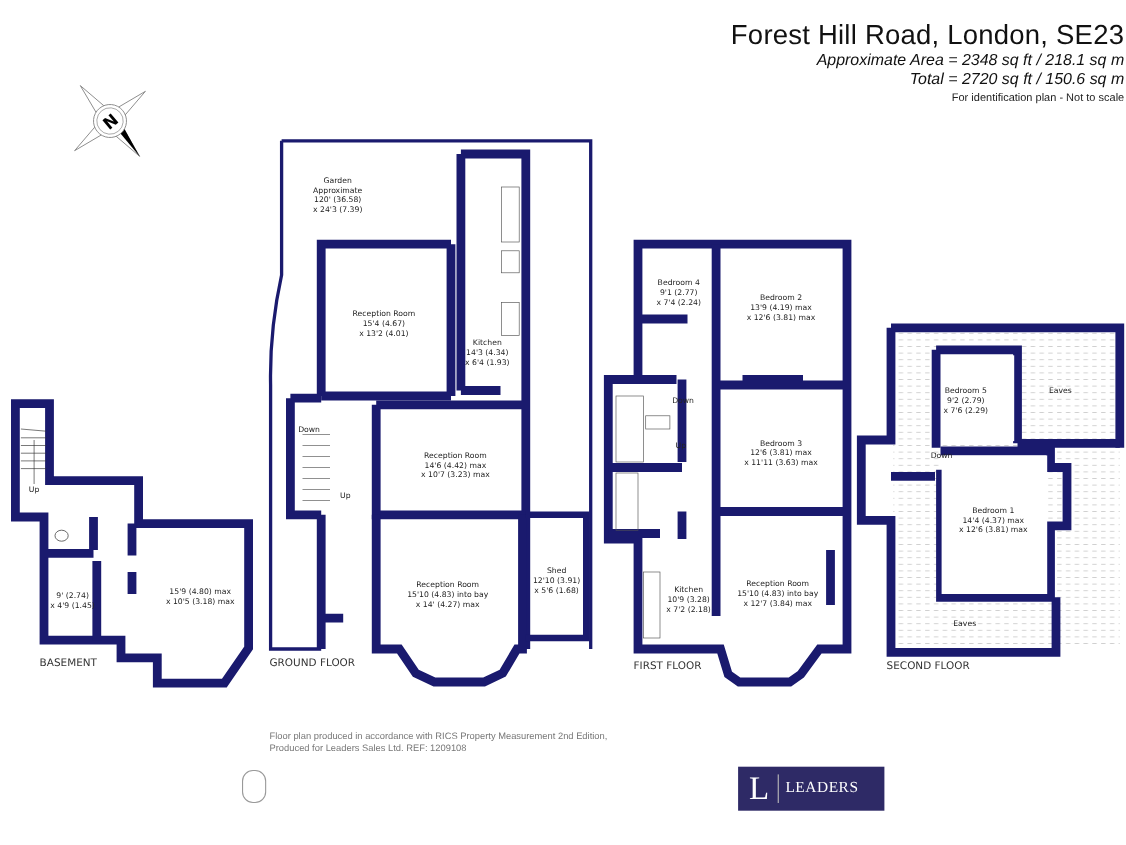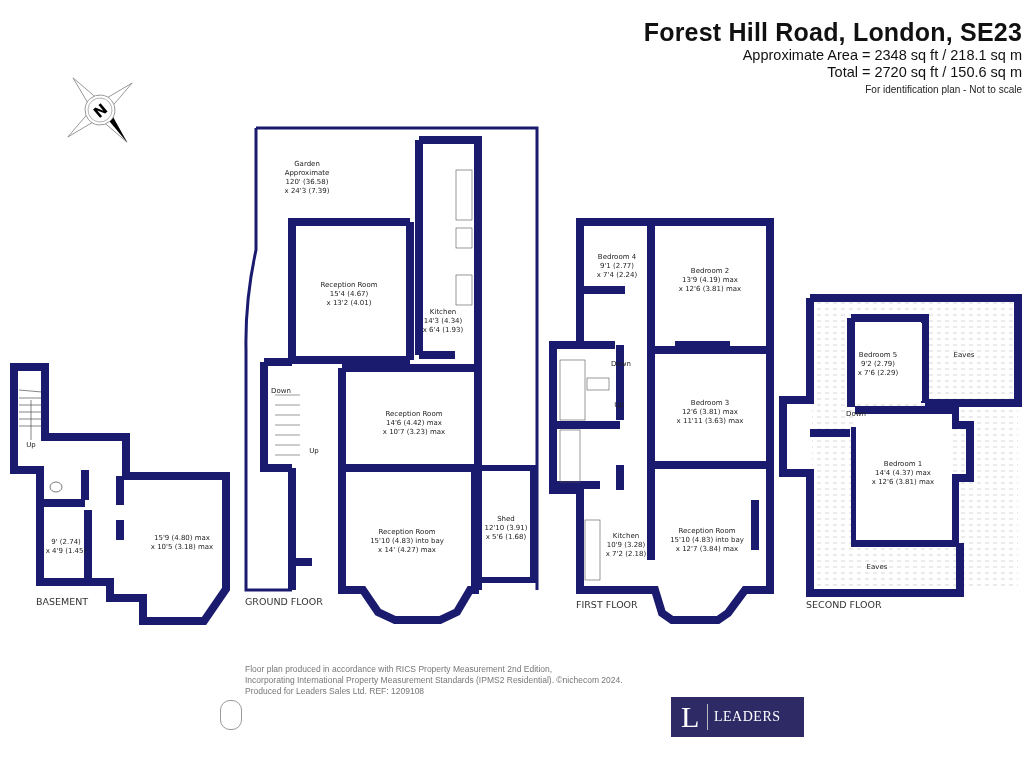--- a/index.html
+++ b/index.html
@@ -1,19 +1,19 @@
 <!DOCTYPE html>
 <html><head>
 <meta charset="utf-8">
 <style>
   html,body{margin:0;padding:0;background:#fff;}
   body{width:1024px;height:768px;position:relative;overflow:hidden;font-family:"Liberation Sans",sans-serif;}
   .hdr{position:absolute;right:2px;top:18px;text-align:right;color:#111;}
-  .hdr .title{font-size:25px;font-weight:bold;letter-spacing:0.2px;}
-  .hdr .line{font-size:14.5px;line-height:17px;}
+  .hdr .title{font-size:25px;font-weight:normal;letter-spacing:0.2px;}
+  .hdr .line{font-size:14.5px;line-height:17px;font-style:italic;}
   .hdr .note{font-size:10px;margin-top:3px;color:#222;}
   svg{position:absolute;left:0;top:0;}
   .lbl{font-family:"DejaVu Sans",sans-serif;font-size:7px;fill:#222;text-anchor:middle;}
   .flabel{font-family:"DejaVu Sans",sans-serif;font-size:9.5px;fill:#333;}
   .footer{position:absolute;left:245px;top:664px;font-size:8.5px;color:#777;line-height:11px;}
   .logo{position:absolute;left:671px;top:697px;width:133px;height:40px;background:#2e2a66;color:#fff;display:flex;align-items:center;font-family:"Liberation Serif",serif;}
   .logo .L{font-size:30px;margin-left:10px;width:22px;}
   .logo .sep{width:1px;height:26px;background:#bbb;margin:0 6px 0 4px;}
   .logo .name{font-size:14px;letter-spacing:0.5px;}
   .info-icon{position:absolute;left:220px;top:700px;width:20px;height:28px;border:1px solid #999;border-radius:10px;}
@@ -156,20 +156,19 @@
   <text class="lbl" x="903" y="475">14'4 (4.37) max</text>
   <text class="lbl" x="903" y="484">x 12'6 (3.81) max</text>
   <text class="lbl" x="877" y="569">Eaves</text>
   <text class="lbl" x="856" y="416">Down</text>
   <text class="flabel" x="806" y="608">SECOND FLOOR</text>
 </svg>
 
 <div class="info-icon"></div>
 <div class="footer">
   <div>Floor plan produced in accordance with RICS Property Measurement 2nd Edition,</div>
-  <div>Incorporating International Property Measurement Standards (IPMS2 Residential).   ©nichecom 2024.</div>
   <div>Produced for Leaders Sales Ltd.   REF:  1209108</div>
 </div>
 <div class="logo">
   <span class="L">L</span>
   <span class="sep"></span>
   <span class="name">LEADERS</span>
 </div>
 
 </body></html>

